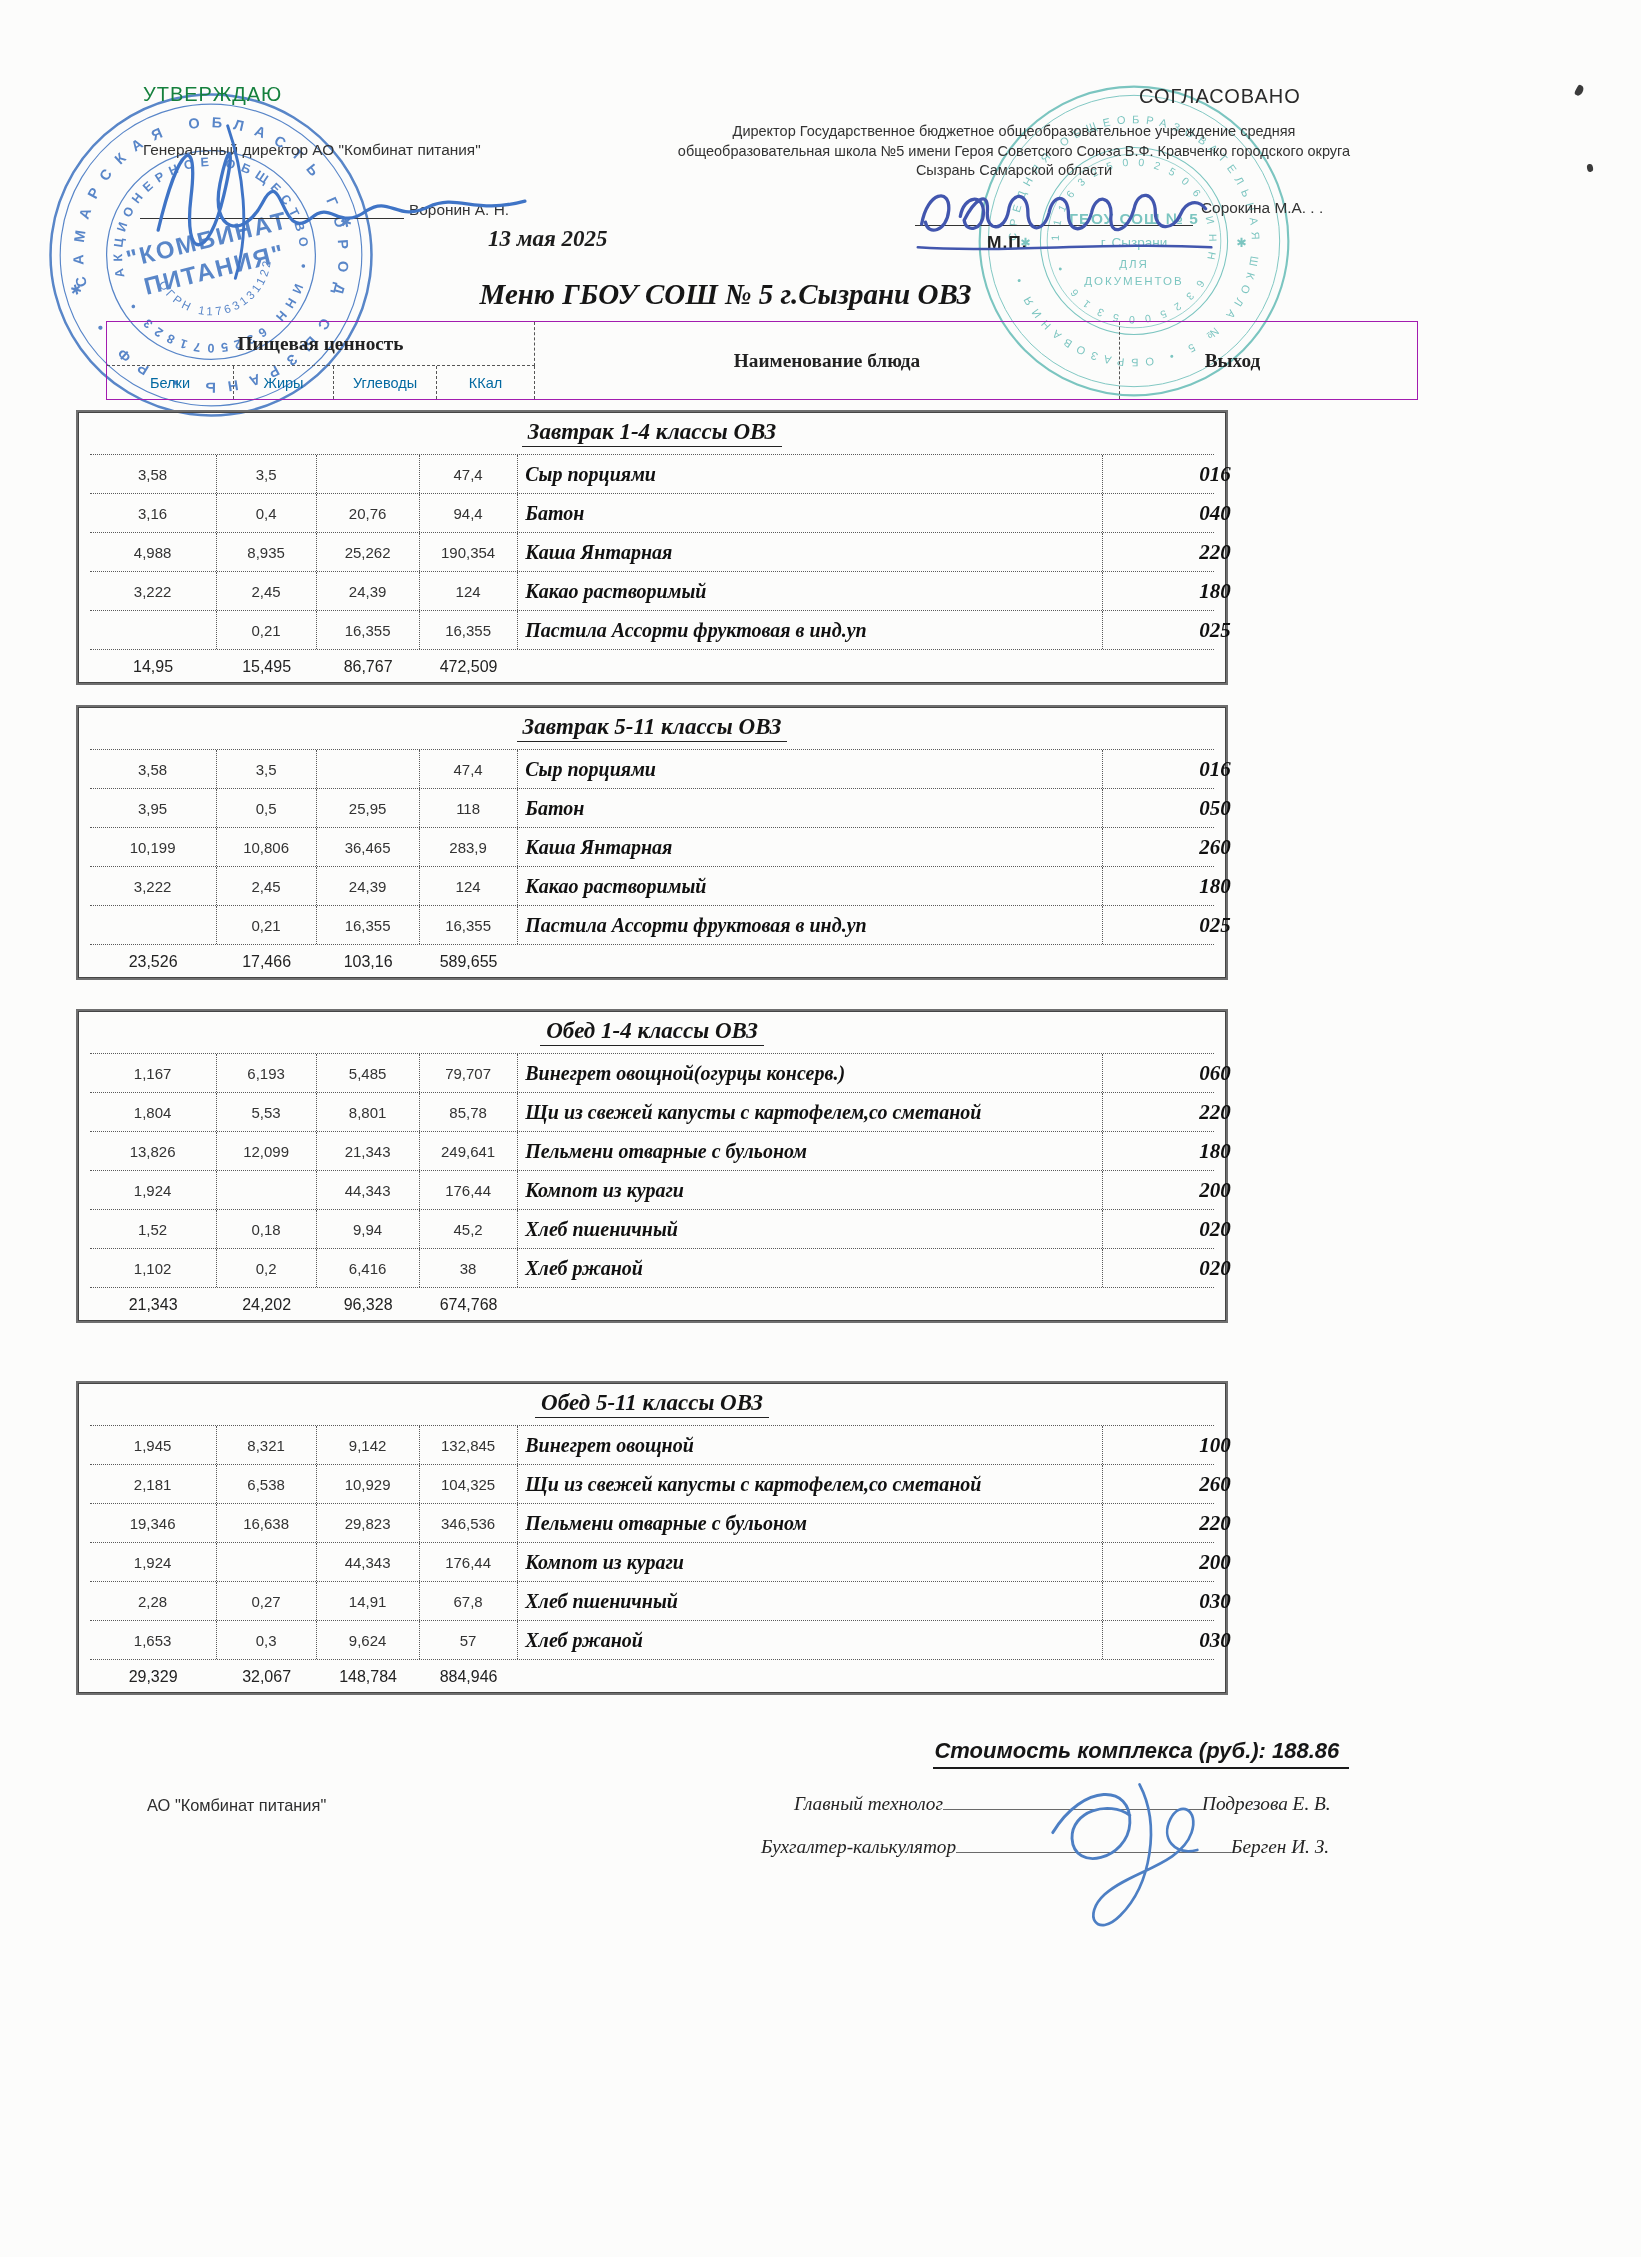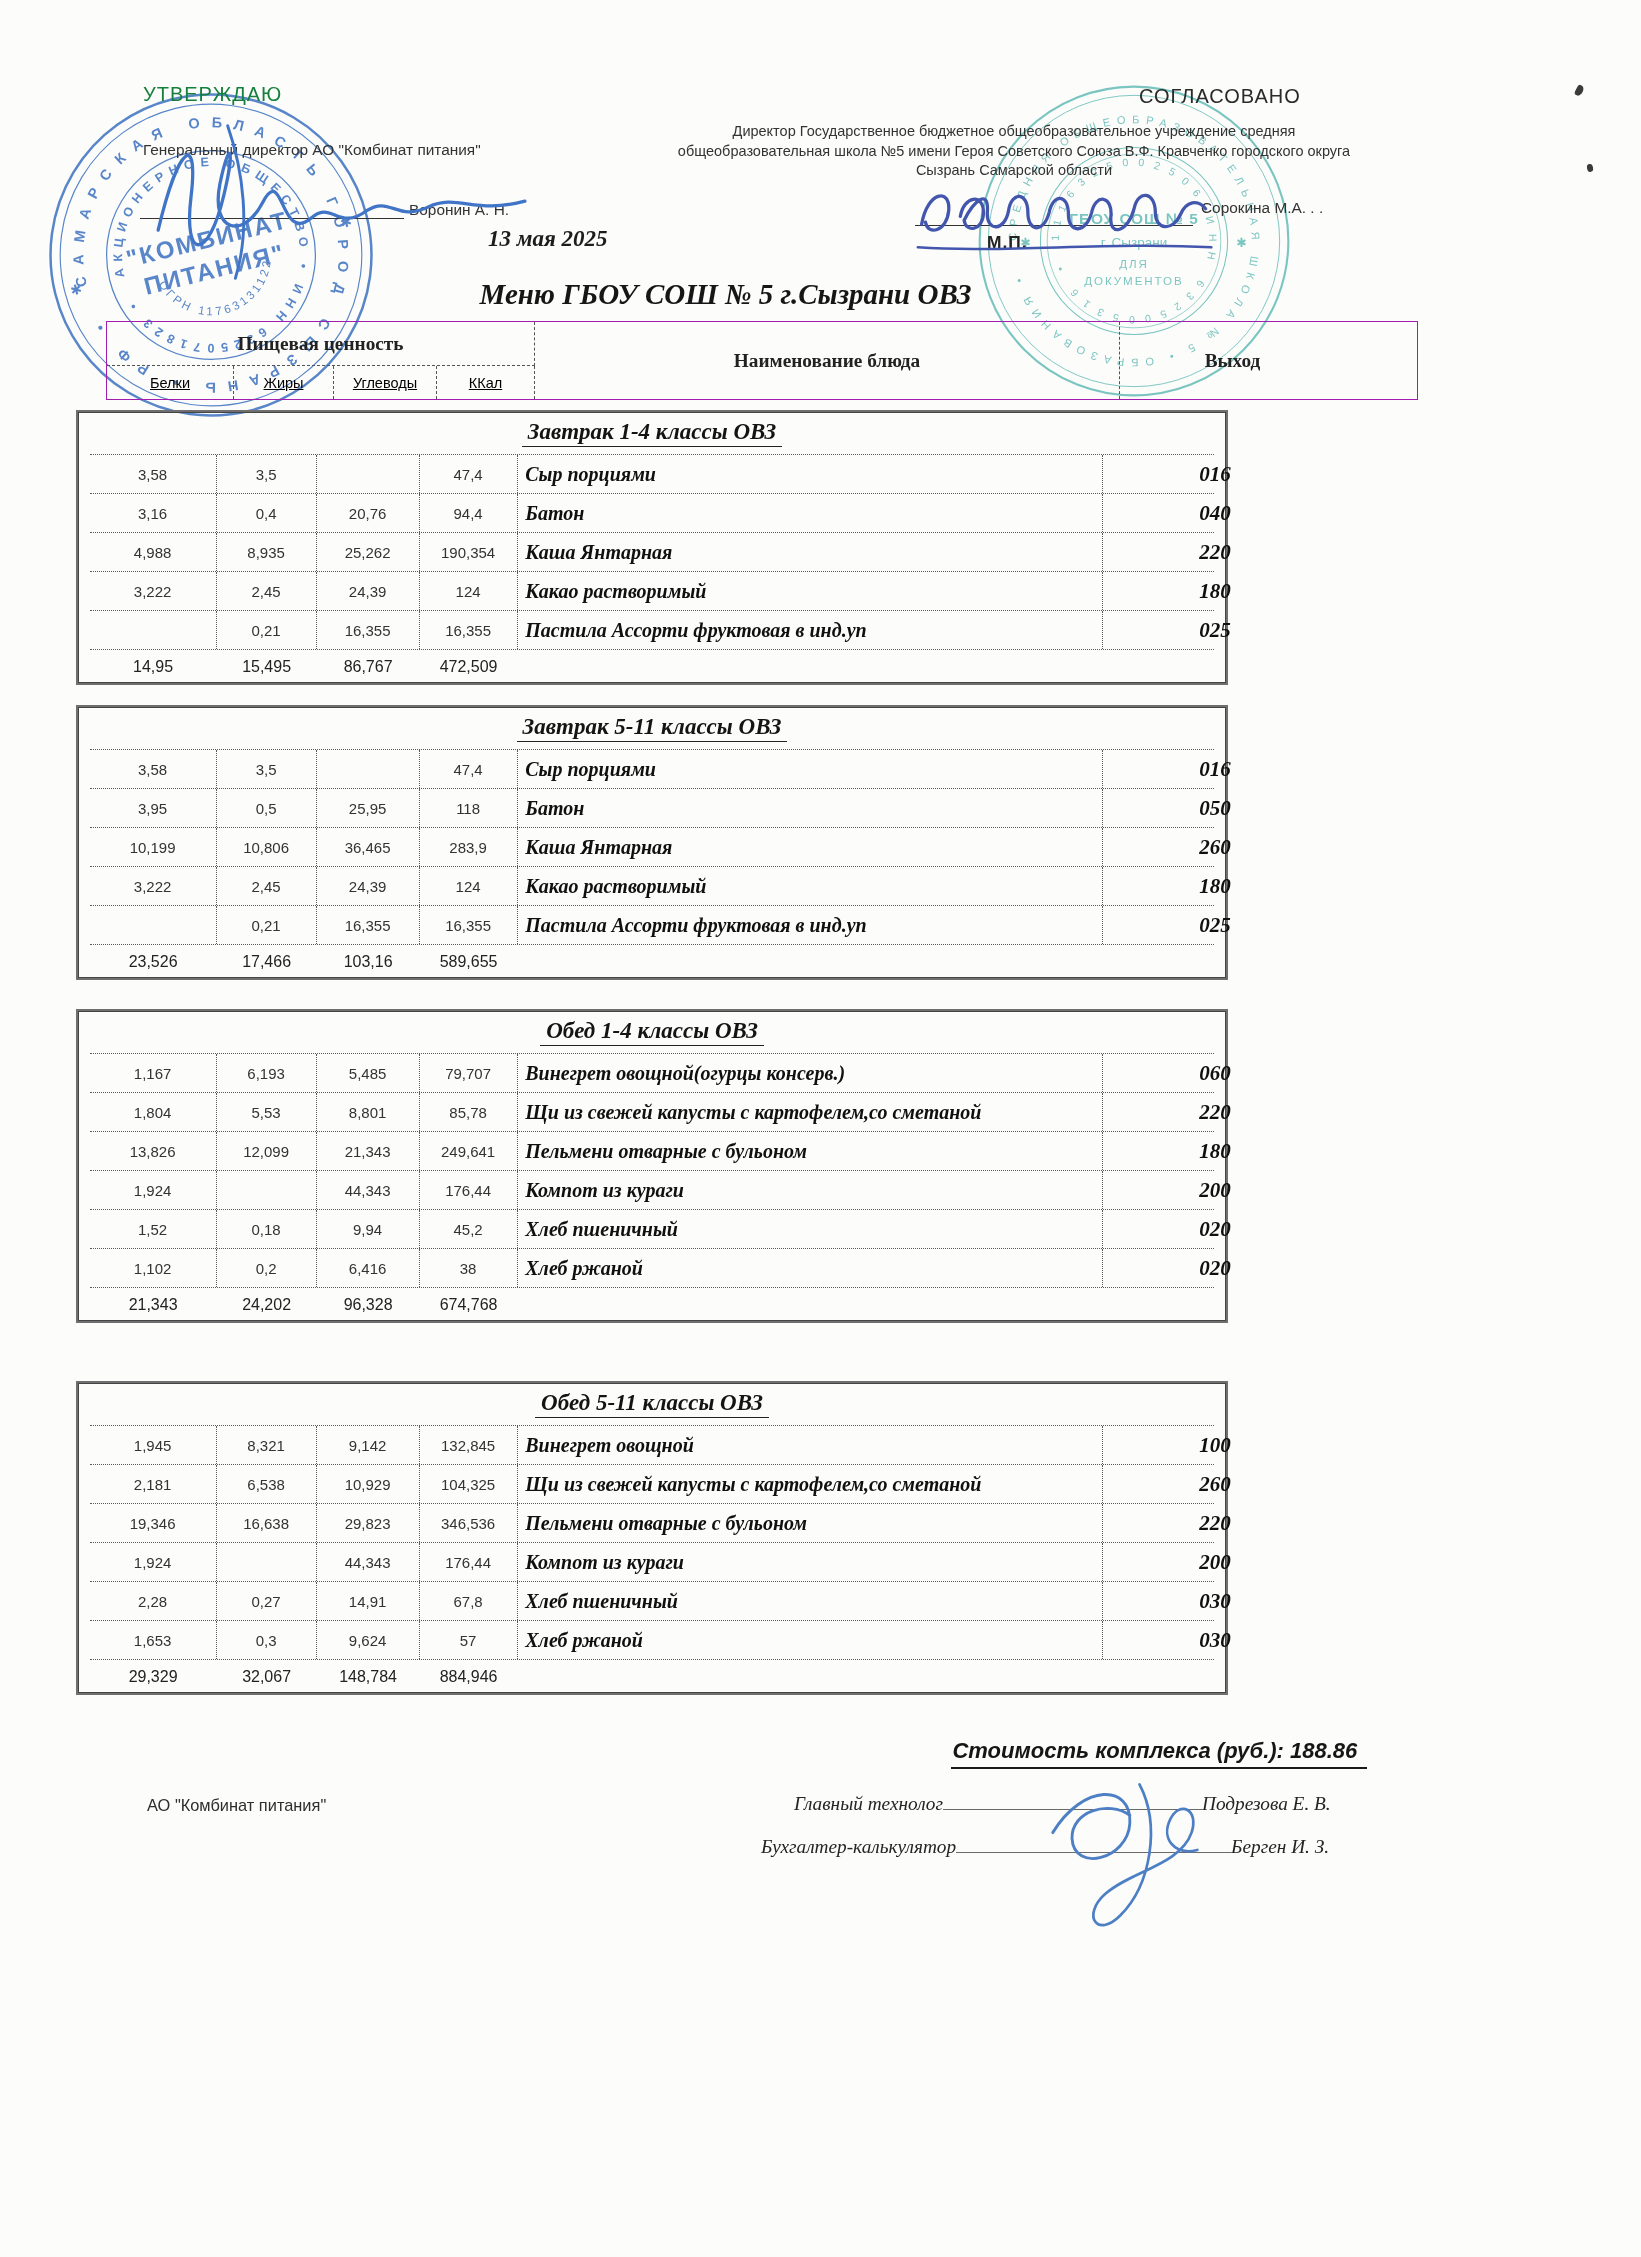--- a/index.html
+++ b/index.html
@@ -20,21 +20,21 @@
   .mp{left:987px;top:232px;font-weight:700;font-size:17.4px;letter-spacing:1px;color:#222;}
   .doc-title{left:106px;top:278px;width:1239px;text-align:center;
              font:italic 700 29px "Liberation Serif",serif;color:#161616;}
   
   .header-table{left:106px;top:321px;width:1312px;display:grid;
       grid-template-columns:127px 100px 103px 98px 585px 225px;grid-template-rows:44px 33px;
       border:1px solid #a21caf;box-sizing:border-box;}
   .ht-group{grid-column:1/5;grid-row:1;display:flex;align-items:center;justify-content:center;
       font:700 19.3px "Liberation Serif",serif;border-bottom:1px dashed #555;border-right:1px dashed #555;}
   .ht-sub{grid-row:2;display:flex;align-items:center;justify-content:center;
-      font:400 14.5px "Liberation Sans",sans-serif;color:#000000;border-right:1px dashed #555;text-decoration:underline;}
+      font:400 14.5px "Liberation Sans",sans-serif;color:#0369a1;border-right:1px dashed #555;}
   .ht-dish{grid-column:5;grid-row:1/3;display:flex;align-items:center;justify-content:center;
       font:700 19.3px "Liberation Serif",serif;border-right:1px dashed #555;}
   .ht-out{grid-column:6;grid-row:1/3;display:flex;align-items:center;justify-content:center;
       font:700 19.3px "Liberation Serif",serif;}
   
   .menu-table{position:absolute;left:76px;width:1152px;box-sizing:border-box;
       border:2.9px solid #6f6f6f;box-shadow:inset 0 0 0 1px #454545;padding:0 11.6px;background:transparent;}
   .t-title{height:42px;display:flex;align-items:center;justify-content:center;}
   .t-title-text{font:italic 700 23px "Liberation Serif",serif;color:#141414;
       border-bottom:1.9px solid #222;padding:0 5.8px 1px;}
@@ -43,21 +43,21 @@
   .c-num{display:flex;align-items:center;justify-content:center;border-right:1px dotted #5a5a5a;
       font:400 15px "Liberation Sans",sans-serif;color:#333;}
   .c-dish{display:flex;align-items:center;border-right:1px dotted #5a5a5a;padding:1.9px 1.9px 1.9px 7.7px;
       font:italic 700 20px "Liberation Serif",serif;color:#101010;line-height:1.15;}
   .c-out{display:flex;align-items:center;justify-content:center;
       font:italic 700 21px "Liberation Serif",serif;color:#101010;}
   .t-totals{border-top:1px dotted #5a5a5a;height:33px;}
   .c-tot{display:flex;align-items:center;justify-content:center;
       font:400 16px "Liberation Sans",sans-serif;color:#222;}
   
-  .cost{right:274px;top:1738px;font:italic 700 22px "Liberation Sans",sans-serif;color:#161616;
+  .cost{right:292px;top:1738px;font:italic 700 22px "Liberation Sans",sans-serif;color:#161616;
       border-bottom:2.4px solid #1a1a1a;padding:0 9.7px 2.9px 1.9px;}
   .org{left:147px;top:1796px;font-size:16.4px;color:#2e2e2e;}
   .sig-row{position:absolute;display:flex;align-items:baseline;}
   .sig-row .lbl,.sig-row .nm{font:italic 400 19.3px "Liberation Serif",serif;color:#242424;white-space:nowrap;}
   .sig-row .line{border-bottom:1.5px solid #6a6a6a;height:23px;}
   .tech{left:794px;top:1786px;}
   .tech .line{width:259px;}
   .acct{left:761px;top:1829px;}
   .acct .line{width:275px;}
   

